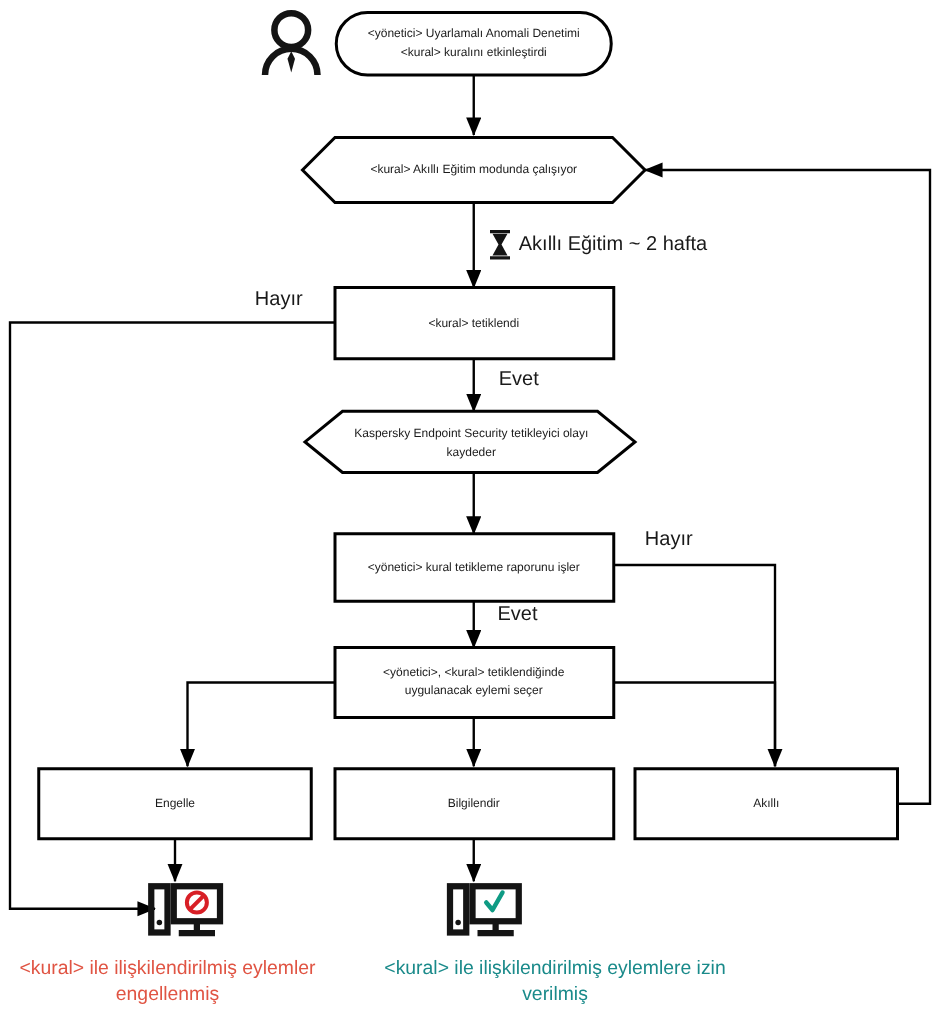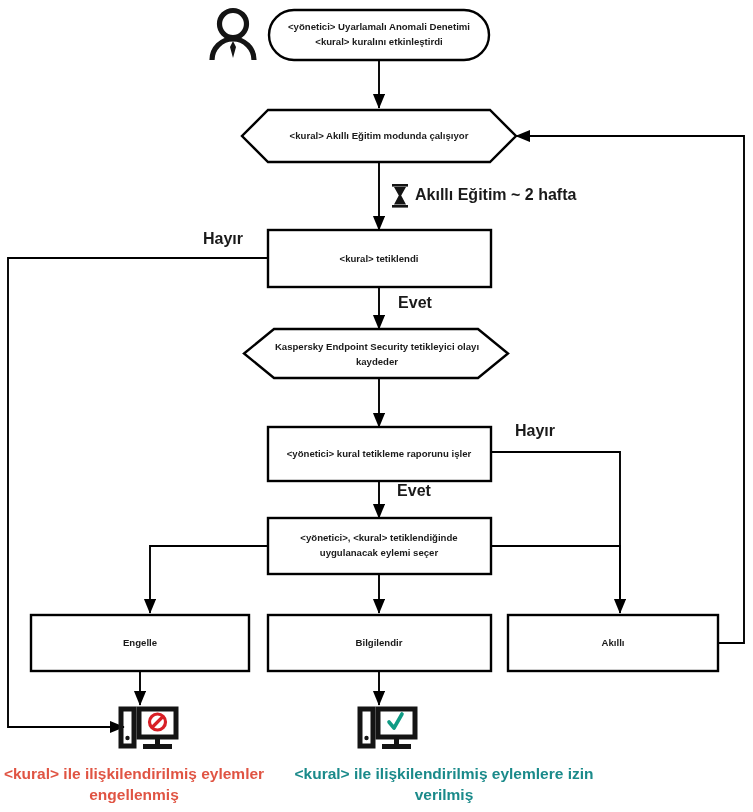--- a/index.html
+++ b/index.html
@@ -10,21 +10,20 @@
   body {
     width: 753px;
     height: 812px;
     font-family: "Liberation Sans", sans-serif;
     overflow: hidden;
   }
   #flow-root {
     position: relative;
     width: 612px;
     height: 812px;
-    font-weight: bold;
   }
   svg.flow {
     display: block;
     width: 753px;
     height: 812px;
   }
   .node-shape {
     fill: #ffffff;
     stroke: #000000;
     stroke-width: 2.4;

